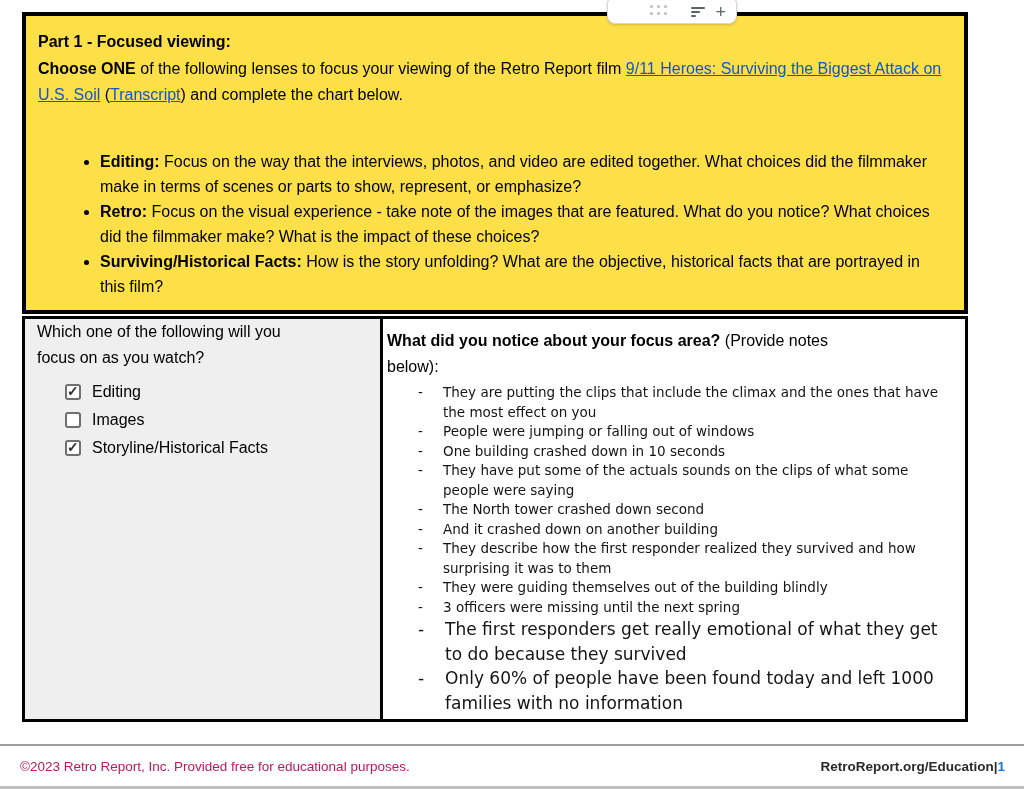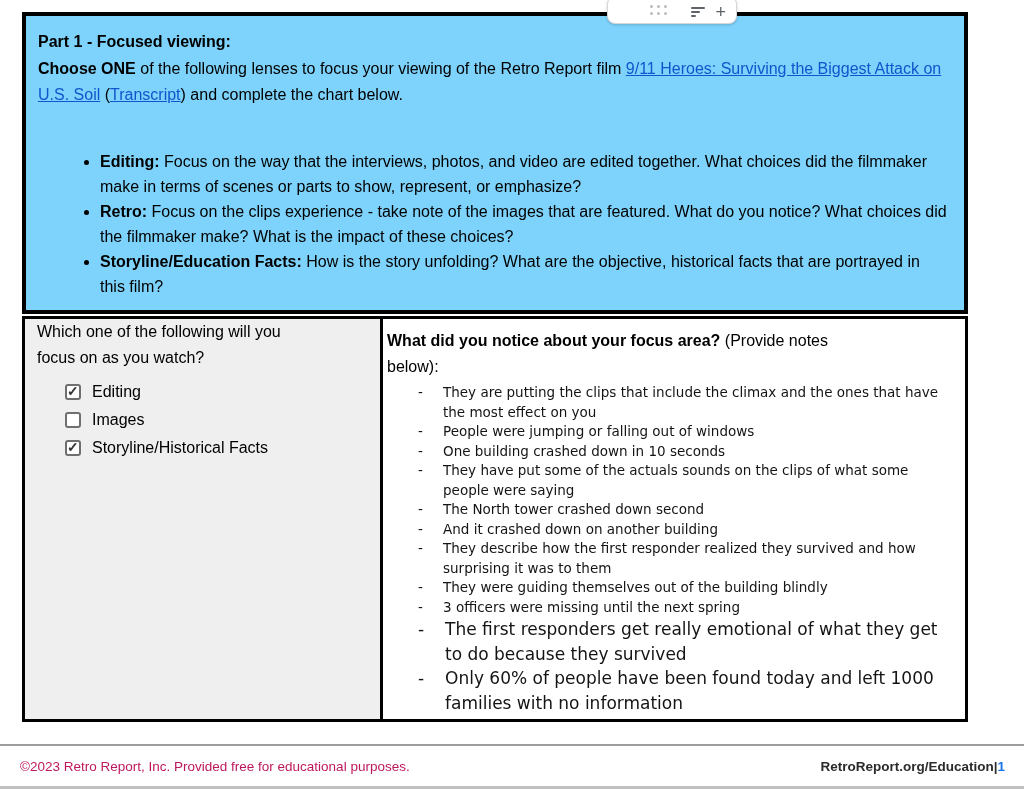--- a/index.html
+++ b/index.html
@@ -21,21 +21,21 @@
   .lines-icon{ margin-left:auto; width:15px; display:flex; flex-direction:column; gap:2px; cursor:pointer; }
   .lines-icon i{ display:block; height:2px; background:#5f6368; border-radius:1px; }
   .lines-icon i:nth-child(1){ width:14px; }
   .lines-icon i:nth-child(2){ width:9px; }
   .lines-icon i:nth-child(3){ width:5px; }
   .plus-btn{ margin:0 10px 0 9px; font-size:18px; line-height:18px; color:#5f6368; cursor:pointer; font-weight:400; }
 
   
   .instructions-box{
     position:absolute; left:22px; top:12px; width:946px; height:302px;
-    background:#7dd3fc; border:4px solid #000; padding:13px 16px 0 12px; overflow:hidden;
+    background:#fde047; border:4px solid #000; padding:13px 16px 0 12px; overflow:hidden;
   }
   .instr-text{ font-size:16px; line-height:26.5px; }
   .instr-title{ font-weight:bold; }
   .doclink{ color:#1155cc; text-decoration:underline; cursor:pointer; }
   ul.lenses{ margin:40px 0 0 0; padding-left:62px; list-style:disc; }
   ul.lenses li{ font-size:16px; line-height:25px; }
 
   
   .worksheet{
     position:absolute; left:22px; top:316px; width:946px; height:406px;
@@ -98,22 +98,22 @@
     <span class="plus-btn">+</span>
   </div>
 
   <div class="instructions-box">
     <div class="instr-text">
       <span class="instr-title">Part 1 - Focused viewing:</span><br>
       <b>Choose ONE</b><span> of the following lenses to focus your viewing of the Retro Report film </span><a class="doclink">9/11 Heroes: Surviving the Biggest Attack on U.S. Soil</a><span> (</span><a class="doclink">Transcript</a><span>) and complete the chart below.</span>
     </div>
     <ul class="lenses">
       <li><b>Editing:</b> <span>Focus on the way that the interviews, photos, and video are edited together. What choices did the filmmaker make in terms of scenes or parts to show, represent, or emphasize?</span></li>
-      <li><b>Retro:</b> <span>Focus on the clips experience - take note of the images that are featured. What do you notice? What choices did the filmmaker make? What is the impact of these choices?</span></li>
-      <li><b>Storyline/Education Facts:</b> <span>How is the story unfolding? What are the objective, historical facts that are portrayed in this film?</span></li>
+      <li><b>Retro:</b> <span>Focus on the visual experience - take note of the images that are featured. What do you notice? What choices did the filmmaker make? What is the impact of these choices?</span></li>
+      <li><b>Surviving/Historical Facts:</b> <span>How is the story unfolding? What are the objective, historical facts that are portrayed in this film?</span></li>
     </ul>
   </div>
 
   <div class="worksheet">
 
     <div class="cell-left">
       <p class="question">Which one of the following will you focus on as you watch?</p>
       <div class="options">
         <div class="option">
           <span class="checkbox" data-checked="true"></span>

